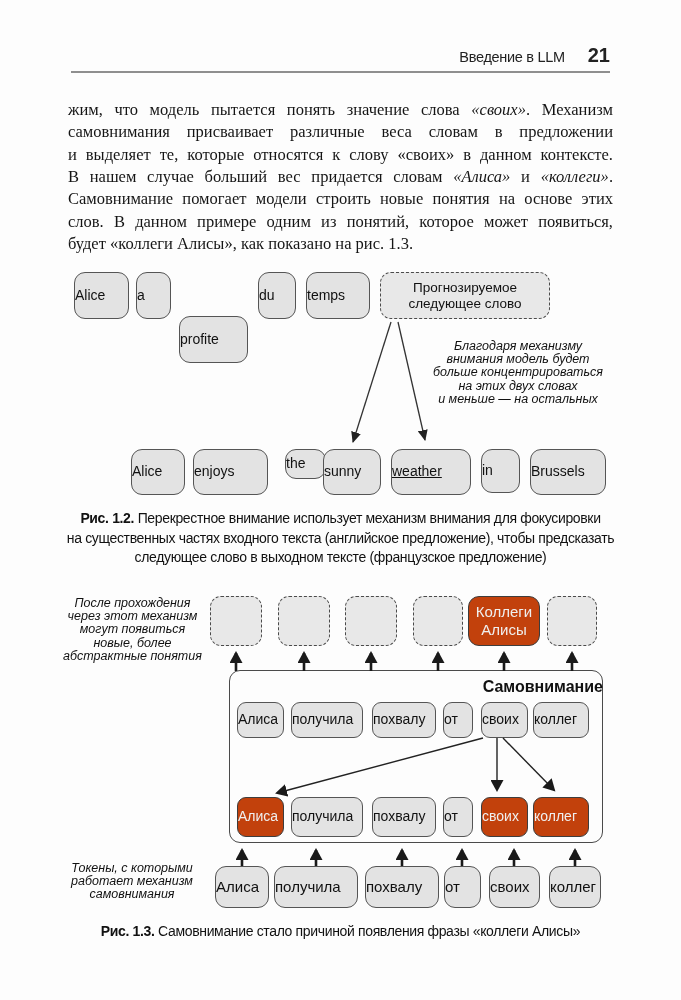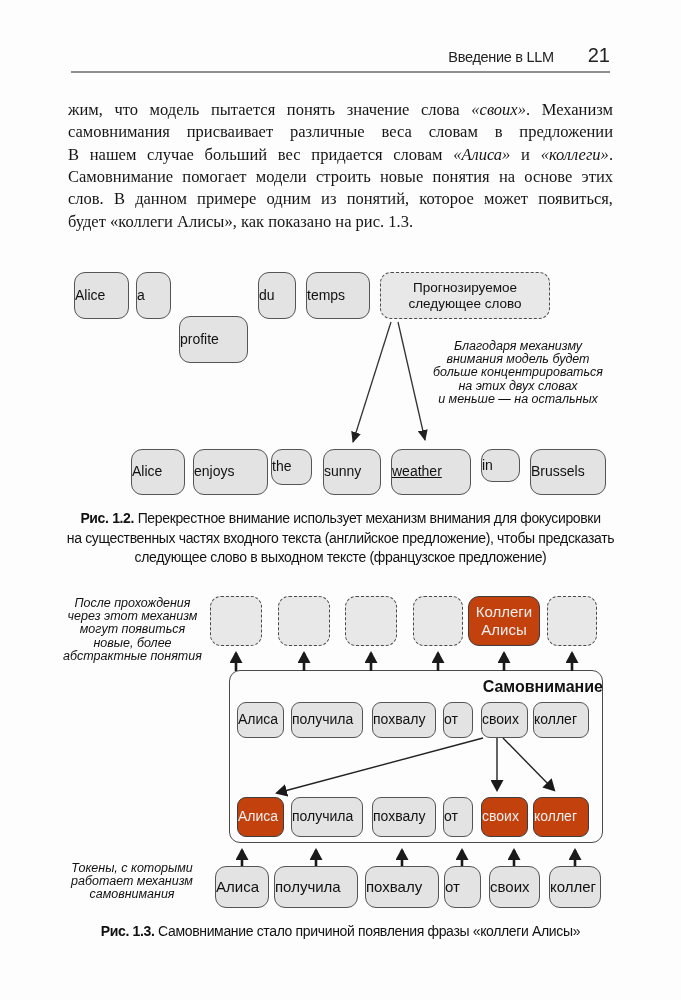--- a/index.html
+++ b/index.html
@@ -2,21 +2,21 @@
 <html><head>
 <meta charset="utf-8">
 <style>
   html,body{margin:0;padding:0;}
   body{width:681px;height:1000px;background:#fdfdfd;position:relative;overflow:hidden;
        font-family:"Liberation Sans",sans-serif;color:#1a1a1a;}
   .abs{position:absolute;box-sizing:border-box;}
 
   
   .runhead{top:44px;left:71px;width:539px;text-align:right;font-size:14.5px;letter-spacing:-0.3px;color:#222;}
-  .runhead .pagenum{font-size:20px;font-weight:400;margin-left:34px;letter-spacing:0;}
+  .runhead .pagenum{font-size:20px;font-weight:700;margin-left:23px;letter-spacing:0;}
   .headrule{top:71px;left:71px;width:539px;height:2px;background:#8f8f8f;}
 
   
   .bodytext{top:99px;left:68px;width:545px;font-family:Liberation Serif, serif;
             font-size:16.5px;line-height:22.35px;color:#151515;}
   .bodytext .jl{text-align:justify;text-align-last:justify;}
   .bodytext .ll{text-align:left;}
 
   
   .tok{position:absolute;box-sizing:border-box;background:#e3e3e3;border:1.5px solid #555;
@@ -48,20 +48,21 @@
 <body>
 
 <div class="abs runhead">
   <span>Введение в LLM</span><span class="pagenum">21</span>
 </div>
 <div class="abs headrule"></div>
 
 <div class="abs bodytext">
   <div class="jl"><span>жим, что модель пытается понять значение слова </span><i>«своих»</i><span>. Механизм</span></div>
   <div class="jl"><span>самовнимания присваивает различные веса словам в предложении</span></div>
+  <div class="jl"><span>и выделяет те, которые относятся к слову «своих» в данном контексте.</span></div>
   <div class="jl"><span>В нашем случае больший вес придается словам </span><i>«Алиса»</i><span> и </span><i>«коллеги»</i><span>.</span></div>
   <div class="jl"><span>Самовнимание помогает модели строить новые понятия на основе этих</span></div>
   <div class="jl"><span>слов. В данном примере одним из понятий, которое может появиться,</span></div>
   <div class="ll"><span>будет «коллеги Алисы», как показано на рис. 1.3.</span></div>
 </div>
 
 <div>
 
   <div class="tok r10" style="left:74px;top:272px;width:55px;height:47px;">
       <span>Alice</span>
@@ -89,30 +90,30 @@
     <div>на этих двух словах</div>
     <div>и меньше — на остальных</div>
   </div>
 
   <div class="tok r10" style="left:131px;top:449px;width:54px;height:46px;">
       <span>Alice</span>
     </div>
   <div class="tok r10" style="left:193px;top:449px;width:75px;height:46px;">
       <span>enjoys</span>
     </div>
-  <div class="tok r10" style="left:271px;top:449px;width:41px;height:36px;">
+  <div class="tok r10" style="left:285px;top:449px;width:41px;height:30px;">
       <span>the</span>
     </div>
   <div class="tok r10" style="left:323px;top:449px;width:58px;height:46px;">
       <span>sunny</span>
     </div>
   <div class="tok r10" style="left:391px;top:449px;width:80px;height:46px;text-decoration:underline;">
       <span>weather</span>
     </div>
-  <div class="tok r10" style="left:481px;top:449px;width:39px;height:33px;">
+  <div class="tok r10" style="left:481px;top:449px;width:39px;height:44px;">
       <span>in</span>
     </div>
   <div class="tok r10" style="left:530px;top:449px;width:76px;height:46px;">
       <span>Brussels</span>
     </div>
 
   <div class="caption" style="left:55px;top:509px;width:571px;">
     <div><b>Рис. 1.2.</b> <span>Перекрестное внимание использует механизм внимания для фокусировки</span></div>
     <div>на существенных частях входного текста (английское предложение), чтобы предсказать</div>
     <div>следующее слово в выходном тексте (французское предложение)</div>

